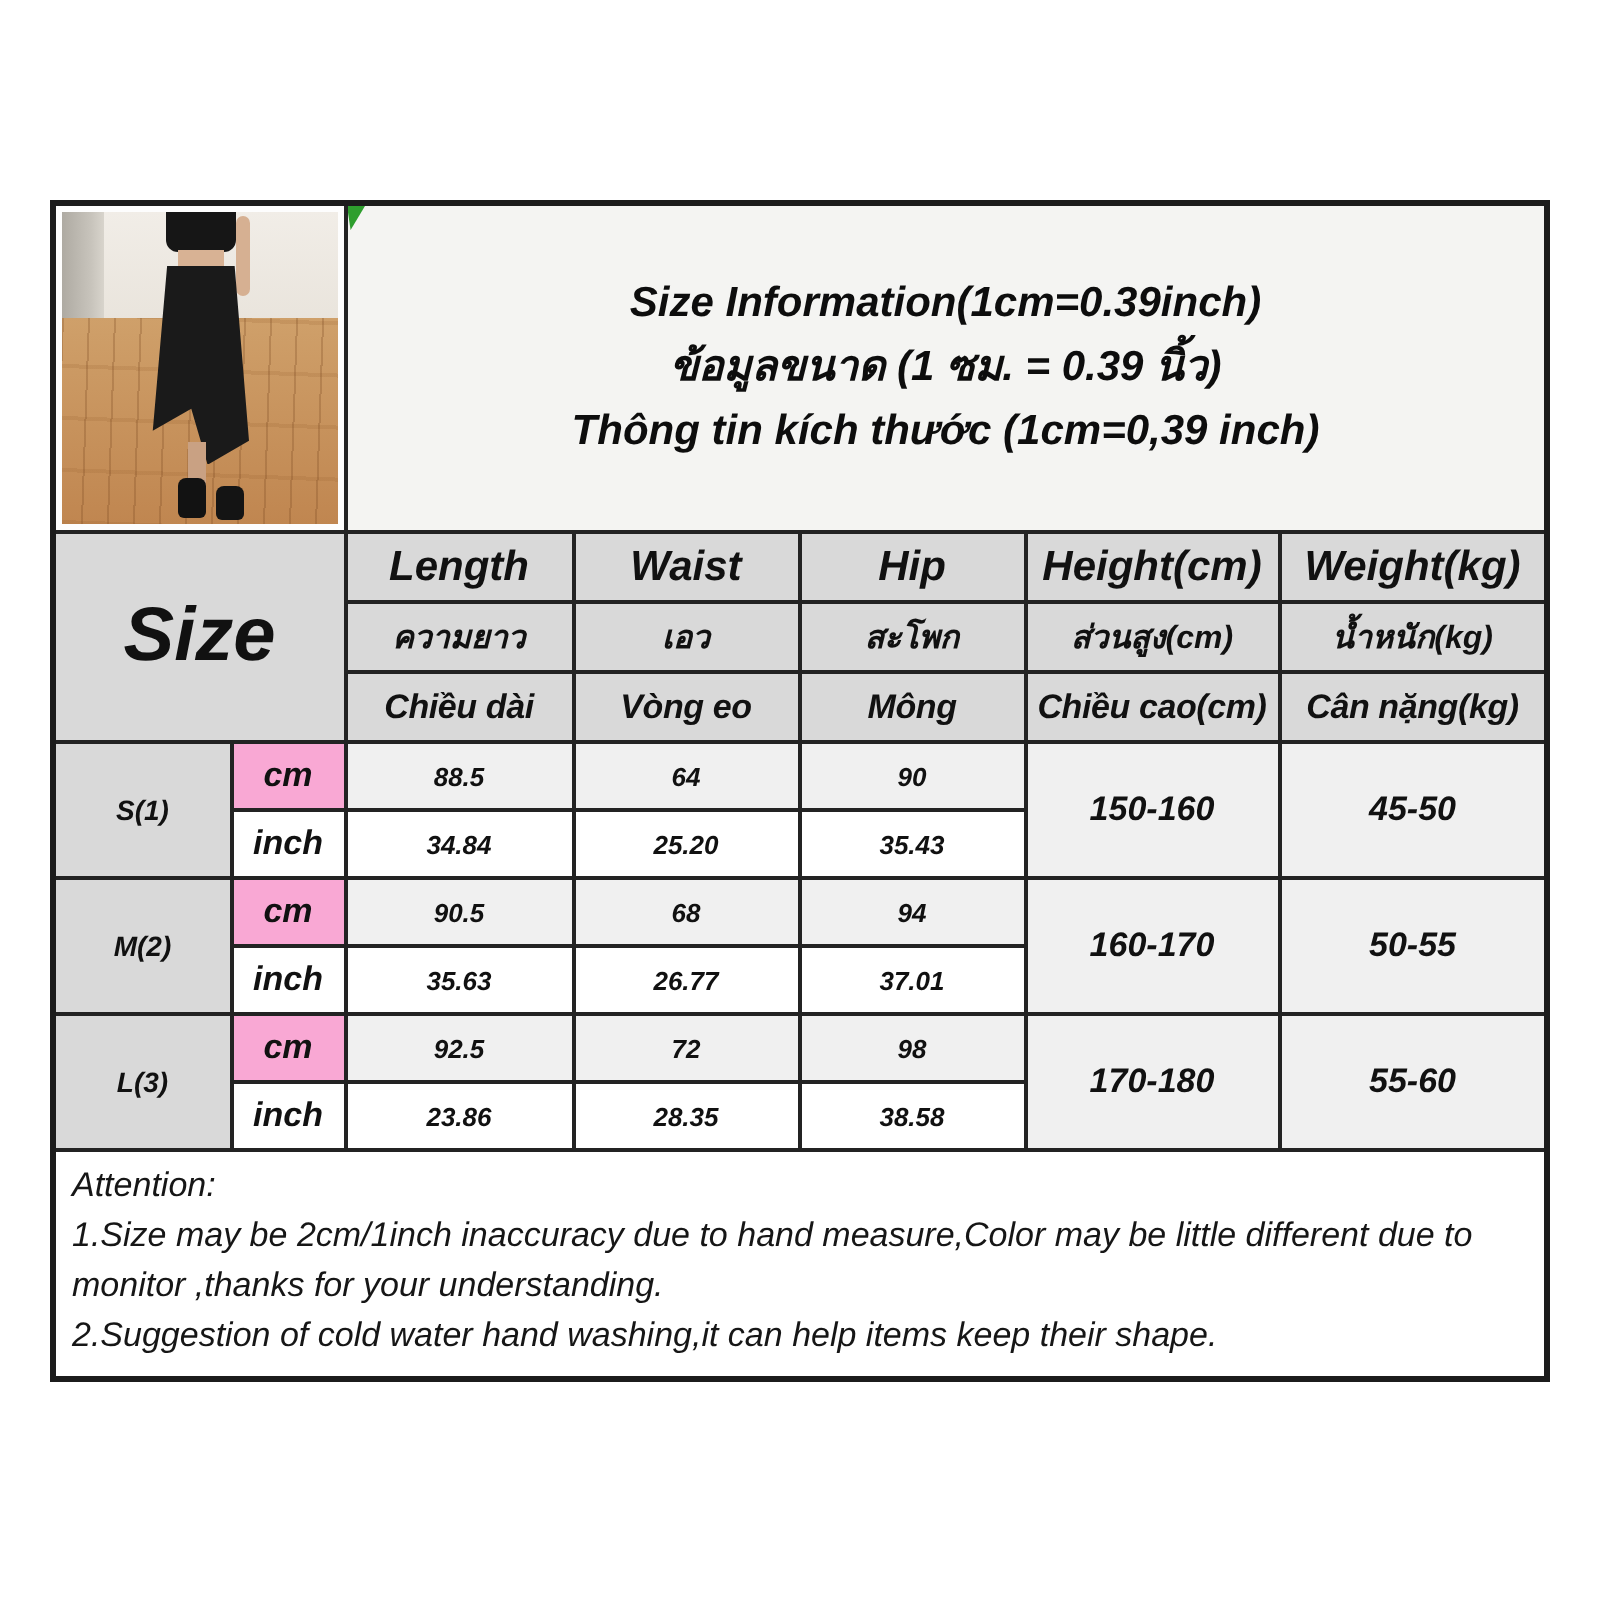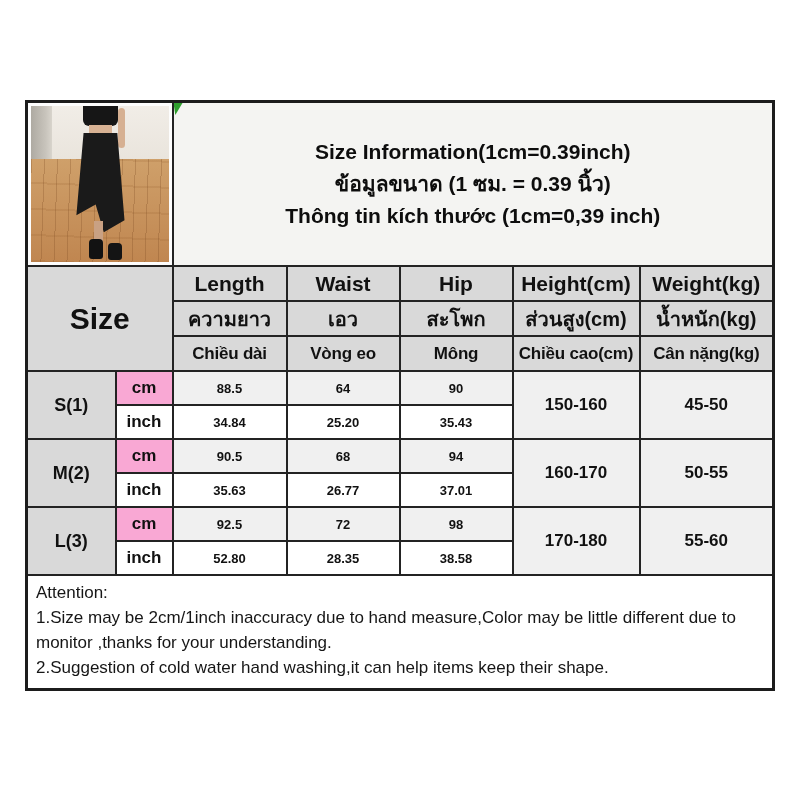--- a/index.html
+++ b/index.html
@@ -7,34 +7,34 @@
     width:800px;height:800px;background:#ffffff;position:relative;
     font-family:"Liberation Sans","DejaVu Sans",sans-serif;color:#111;
   }
   .size-sheet{
     position:absolute;left:25px;top:100px;width:747px;
     border-collapse:collapse;table-layout:fixed;
     background:#ffffff;
   }
   .size-sheet td{
     border:2px solid #232323;text-align:center;vertical-align:middle;
-    overflow:hidden;padding:0;
+    overflow:hidden;padding:0;font-style:italic;
   }
   .size-sheet{border:3px solid #1c1c1c;}
   td.photo-cell{background:#fdfdfd;height:162px;position:relative;}
   td.title-cell{background:#f4f4f2;position:relative;}
   .title-stack{display:flex;flex-direction:column;justify-content:center;gap:0;height:100%;}
   .title-line{font-weight:bold;font-size:21px;line-height:32px;color:#0d0d0d;}
   .flag{position:absolute;left:0;top:0;width:9px;height:12px;
     clip-path:polygon(0 0,100% 0,20% 100%);}
   td.head{background:#d9d9d9;font-weight:bold;font-size:21px;height:33px;}
-  td.head-th{font-size:20px;margin-top:26px;}
+  td.head-th{font-size:16px;margin-top:26px;}
   td.head-vi{font-size:17px;letter-spacing:-0.2px;}
-  td.size-span{background:#d9d9d9;font-weight:bold;font-size:30px;text-align:center;}
-  td.row-label{background:#d9d9d9;font-weight:bold;font-size:18px;margin-top:16px;}
+  td.size-span{background:#d9d9d9;font-weight:bold;font-size:38px;text-align:center;}
+  td.row-label{background:#d9d9d9;font-weight:bold;font-size:14px;margin-top:16px;}
   td.unit{font-weight:bold;font-size:17px;height:32px;}
   td.unit-cm{background:#f9a8d4;}
   td.unit-inch{background:#ffffff;}
   td.val{font-weight:bold;font-size:13px;}
   td.val-cm{background:#f0f0f0;}
   td.val-inch{background:#ffffff;margin-top:19px;}
   td.range{background:#f0f0f0;font-weight:bold;font-size:17px;}
   td.attention-cell{background:#ffffff;text-align:left;vertical-align:top;height:112px;}
   .attention-wrap{padding:4px 2px 0 8px;font-size:17px;line-height:25px;color:#161616;}
   
@@ -162,21 +162,21 @@
     <td class="row-label" rowspan="2">L(3)</td>
     <td class="unit unit-cm">cm</td>
     <td class="val val-cm">92.5</td>
     <td class="val val-cm">72</td>
     <td class="val val-cm">98</td>
     <td class="range" rowspan="2">170-180</td>
     <td class="range" rowspan="2">55-60</td>
   </tr>
   <tr>
     <td class="unit unit-inch">inch</td>
-    <td class="val val-inch">52.80</td>
+    <td class="val val-inch">23.86</td>
     <td class="val val-inch">28.35</td>
     <td class="val val-inch">38.58</td>
   </tr>
 
   <tr>
     <td class="attention-cell" colspan="7">
       <div class="attention-wrap">
         <div>Attention:</div>
         <div>1.Size may be 2cm/1inch inaccuracy due to hand measure,Color may be little different due to monitor ,thanks for your understanding.</div>
         <div>2.Suggestion of cold water hand washing,it can help items keep their shape.</div>

